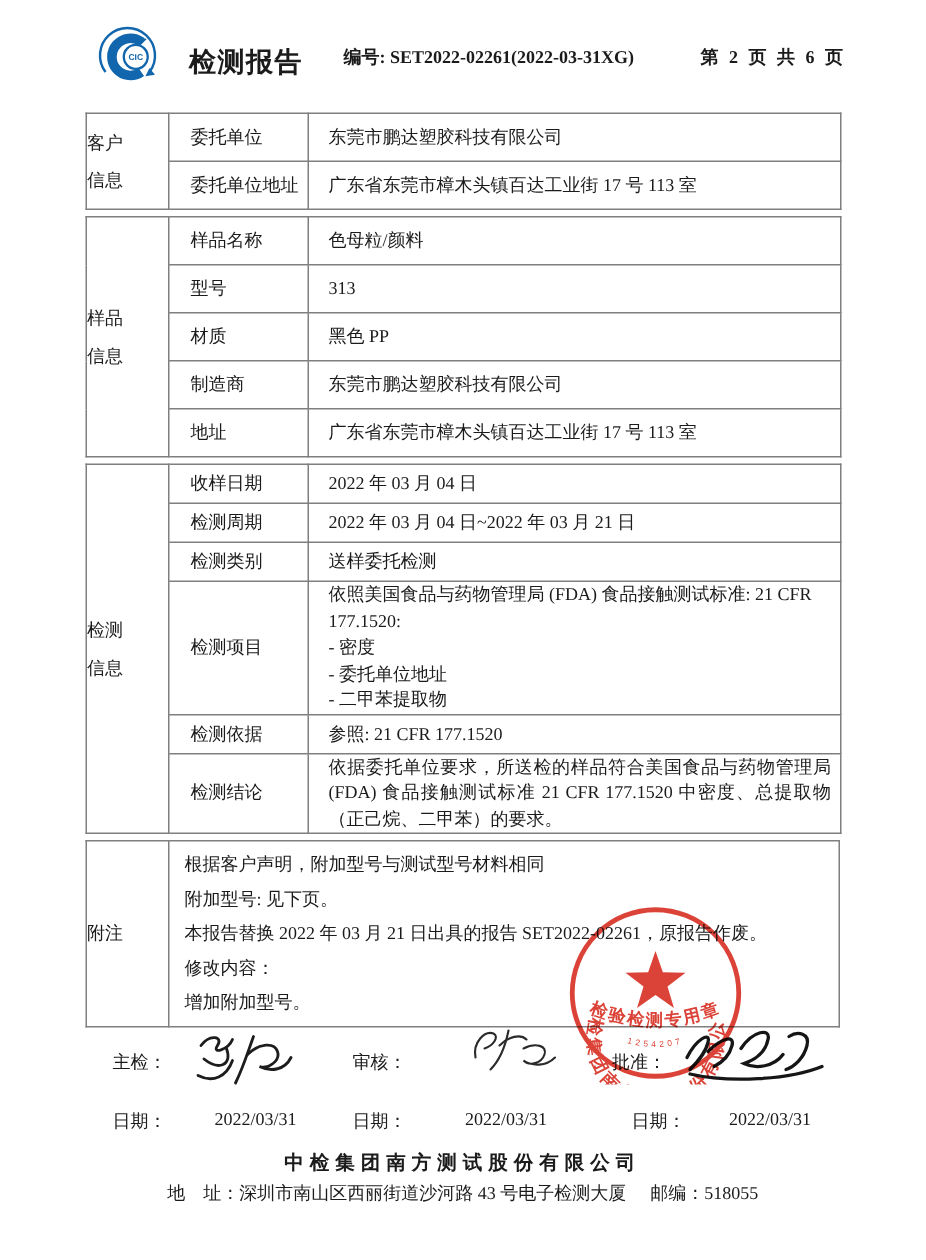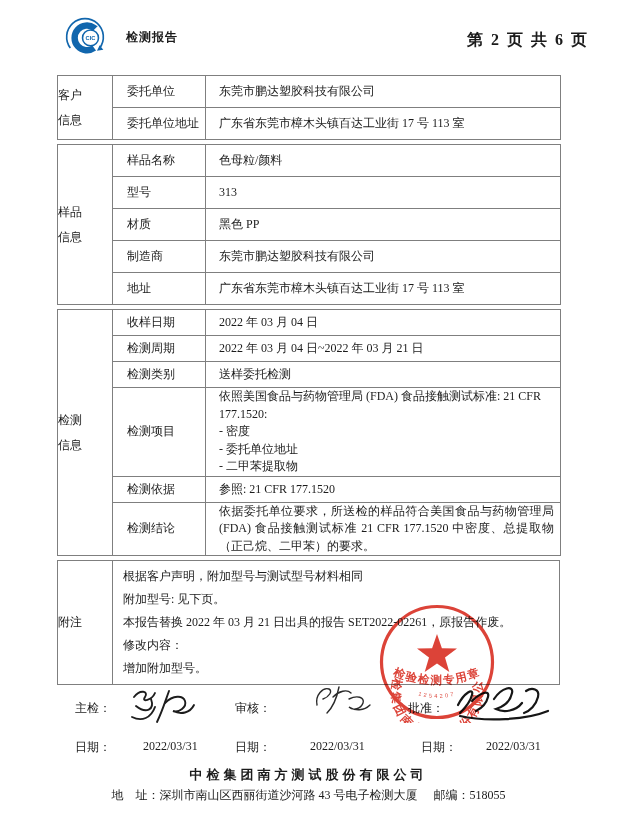--- a/index.html
+++ b/index.html
@@ -2,23 +2,23 @@
 <html><head>
 <meta charset="utf-8">
 <style>
   html,body{margin:0;padding:0;background:#fff;}
   .page{
     position:relative;width:617px;height:840px;background:#ffffff;overflow:hidden;
     font-family:"Liberation Serif","DejaVu Serif",serif;color:#1b1b1b;
   }
   
   .logo{position:absolute;left:63px;top:14px;width:44px;height:46px;}
-  .hdr-title{position:absolute;left:126px;top:29px;font-size:12px;font-weight:bold;letter-spacing:1px;}
+  .hdr-title{position:absolute;left:126px;top:29px;font-size:18px;font-weight:bold;letter-spacing:1px;}
   .hdr-no{position:absolute;left:229px;top:30px;font-size:12px;font-weight:bold;}
-  .hdr-page{position:absolute;left:467px;top:30px;font-size:16px;font-weight:bold;letter-spacing:2px;}
+  .hdr-page{position:absolute;left:467px;top:30px;font-size:12px;font-weight:bold;letter-spacing:2px;}
   
   .tables{position:absolute;left:57px;top:75px;width:503px;}
   table.grid{border-collapse:collapse;width:503px;table-layout:fixed;margin-bottom:4px;}
   table.grid td{border:1px solid #7f7f7f;font-size:12px;vertical-align:middle;}
   col.c-group{width:55px;} col.c-label{width:93px;} col.c-value{width:355px;}
   td.g{text-align:left;line-height:25px;padding:0;}
   td.l{padding:0 4px 0 14px;height:31px;}
   td.v{padding:0 6px 0 13px;}
   .t3 td.l{height:25px;margin-left:28px;}
   .multiline{padding:5px 8px 4px 13px;line-height:17.5px;}
@@ -52,20 +52,21 @@
     <path d="M 8,36 A 20,20 0 1 1 40,36" fill="none" stroke="#1166ad" stroke-width="1.8"></path>
     <path d="M 40,33 L 44,38 L 37,39 Z" fill="#1166ad"></path>
 
     <path d="M 34,14 A 13.5,13.5 0 1 0 34,36" fill="none" stroke="#1166ad" stroke-width="7"></path>
     <path d="M 31,10 L 38,12 L 32,18 Z" fill="#1166ad"></path>
 
     <circle cx="30" cy="25" r="8.7" fill="#ffffff" stroke="#1166ad" stroke-width="1.7"></circle>
     <text x="30" y="27.6" text-anchor="middle" font-size="6.2" font-weight="bold" fill="#1166ad" font-family="Liberation Sans, sans-serif">CIC</text>
   </svg>
   <div class="hdr-title">检测报告</div>
+  <div class="hdr-no">编号: SET2022-02261(2022-03-31XG)</div>
   <div class="hdr-page">第 2 页 共 6 页</div>
 
   <div class="tables">
 
     <table class="grid">
       <colgroup>
           <col class="c-group">
           <col class="c-label">
           <col class="c-value">
         </colgroup>

